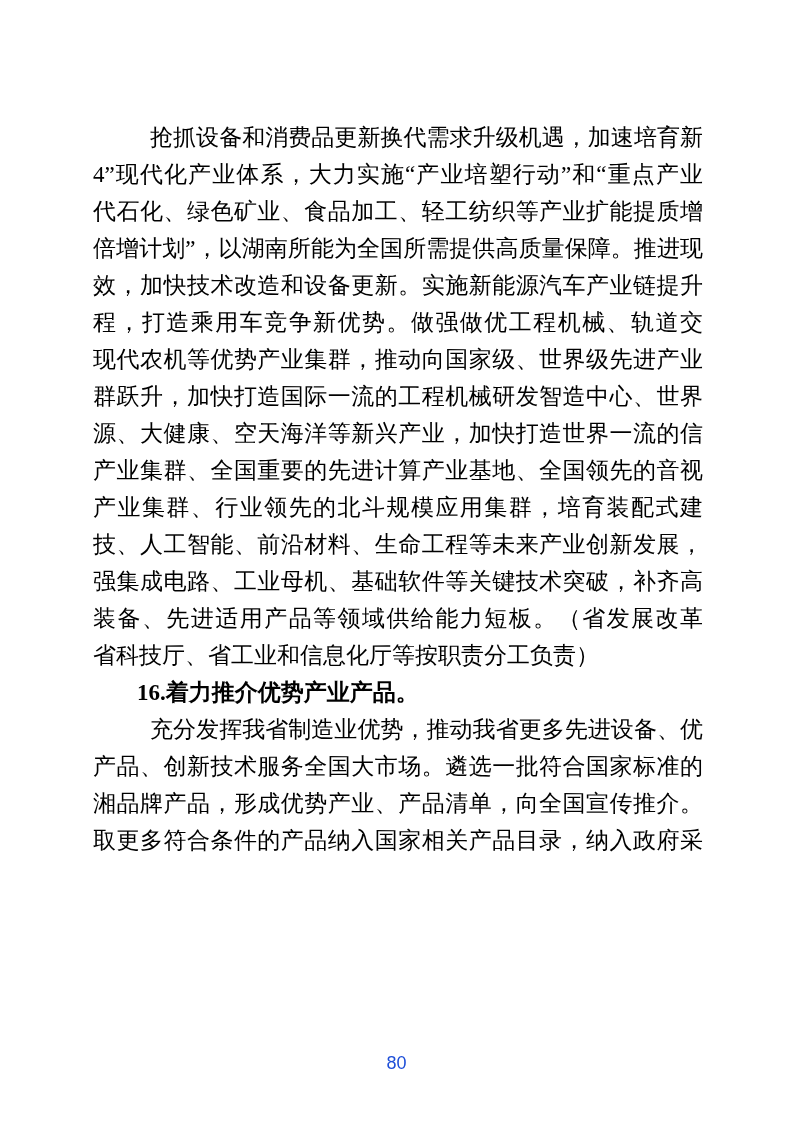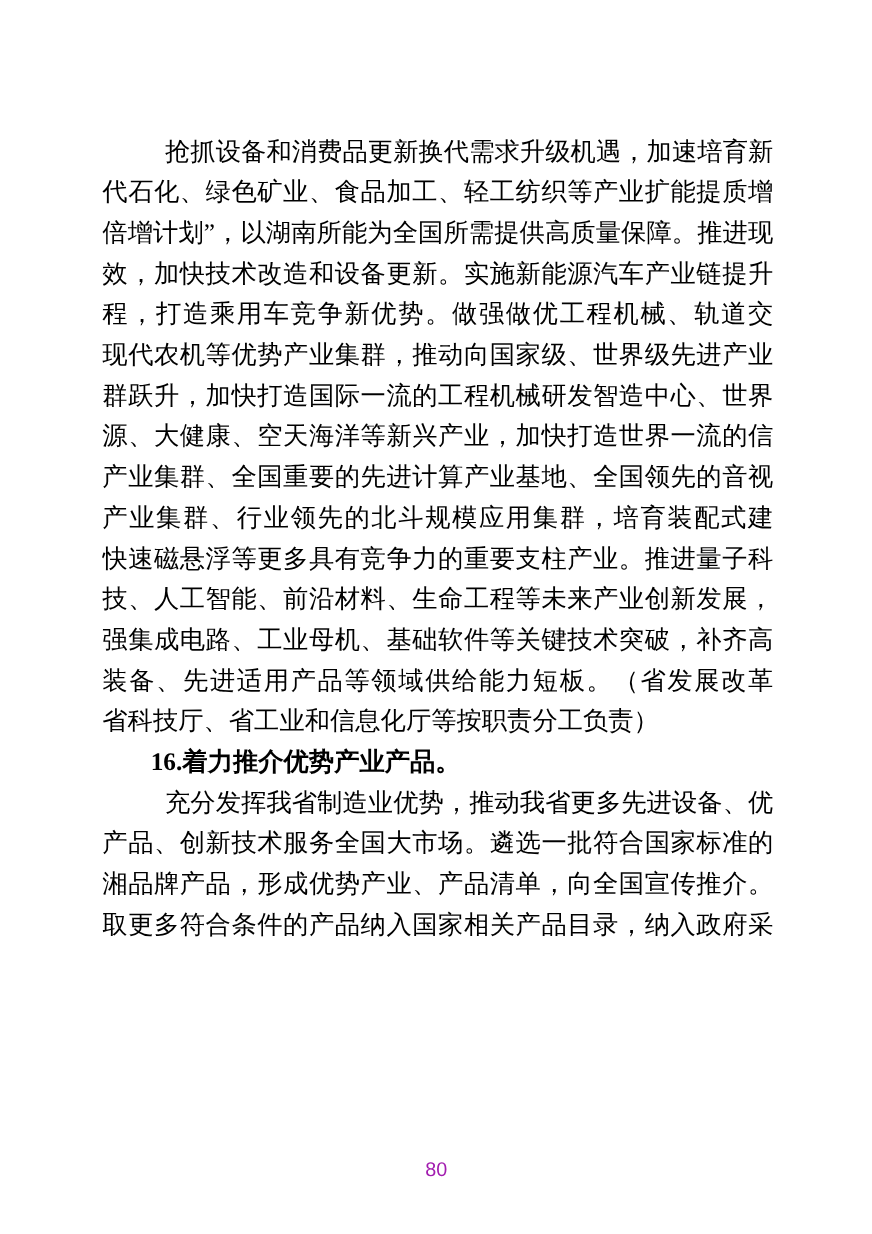--- a/index.html
+++ b/index.html
@@ -56,41 +56,41 @@
   .footer {
     position: absolute;
     left: 0;
     top: 1053px;
     width: 793px;
     text-align: center;
   }
   .page-number {
     font-family: "Liberation Sans", "DejaVu Sans", sans-serif;
     font-size: 18px;
-    color: #a21caf;
+    color: #1d4ed8;
   }
 </style>
 </head>
 <body>
 
 <div class="page">
 
   <div class="text-block">
 
     <p class="line indent">抢抓设备和消费品更新换代需求升级机遇，加速培育新质</p>
+    <p class="line">4”现代化产业体系，大力实施“产业培塑行动”和“重点产业</p>
     <p class="line">代石化、绿色矿业、食品加工、轻工纺织等产业扩能提质增</p>
     <p class="line">倍增计划”，以湖南所能为全国所需提供高质量保障。推进现</p>
     <p class="line">效，加快技术改造和设备更新。实施新能源汽车产业链提升工</p>
     <p class="line">程，打造乘用车竞争新优势。做强做优工程机械、轨道交通、</p>
     <p class="line">现代农机等优势产业集群，推动向国家级、世界级先进产业集</p>
     <p class="line">群跃升，加快打造国际一流的工程机械研发智造中心、世界领</p>
     <p class="line">源、大健康、空天海洋等新兴产业，加快打造世界一流的信创</p>
     <p class="line">产业集群、全国重要的先进计算产业基地、全国领先的音视频</p>
     <p class="line">产业集群、行业领先的北斗规模应用集群，培育装配式建筑、</p>
-    <p class="line">快速磁悬浮等更多具有竞争力的重要支柱产业。推进量子科</p>
     <p class="line">技、人工智能、前沿材料、生命工程等未来产业创新发展，加</p>
     <p class="line">强集成电路、工业母机、基础软件等关键技术突破，补齐高端</p>
     <p class="line">装备、先进适用产品等领域供给能力短板。（省发展改革委、</p>
     <p class="line para-end">省科技厅、省工业和信息化厅等按职责分工负责）</p>
 
     <h3 class="heading">16.着力推介优势产业产品。</h3>
 
     <p class="line indent">充分发挥我省制造业优势，推动我省更多先进设备、优质</p>
     <p class="line">产品、创新技术服务全国大市场。遴选一批符合国家标准的湖</p>
     <p class="line">湘品牌产品，形成优势产业、产品清单，向全国宣传推介。争</p>

